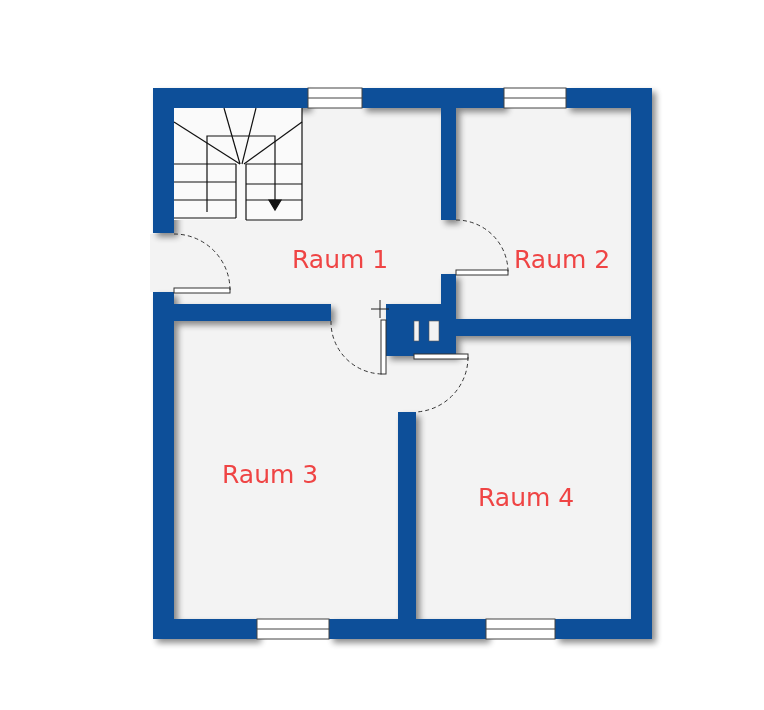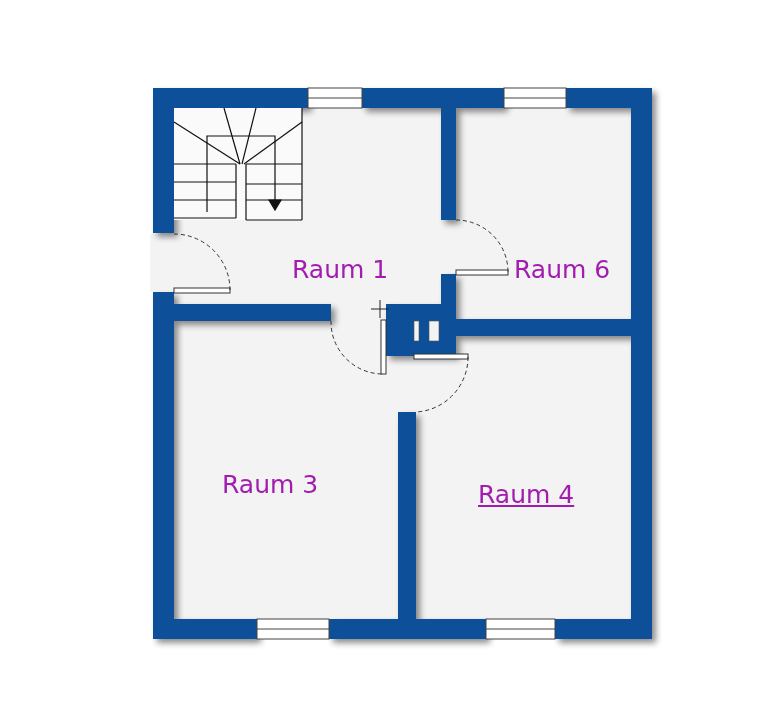--- a/index.html
+++ b/index.html
@@ -1,18 +1,18 @@
 <!DOCTYPE html>
 <html><head>
   <meta charset="utf-8">
   <style>
     html, body { margin:0; padding:0; background:#ffffff; }
     body { width:764px; height:710px; position:relative; overflow:hidden; font-family:"Liberation Sans", sans-serif; }
     #plan { position:absolute; left:0; top:0; width:764px; height:710px; }
-    .room-label { position:absolute; font-family:"DejaVu Sans", sans-serif; font-size:25px; color:#a21caf; white-space:nowrap;margin-top:10px; }
+    .room-label { position:absolute; font-family:"DejaVu Sans", sans-serif; font-size:25px; color:#ef4444; white-space:nowrap; }
   </style>
 </head>
 <body>
 
 <svg id="plan" width="764" height="710" viewBox="0 0 764 710" xmlns="http://www.w3.org/2000/svg">
   <defs>
     <filter id="sh" x="-10%" y="-10%" width="130%" height="130%">
       <feGaussianBlur in="SourceAlpha" stdDeviation="3"></feGaussianBlur>
       <feOffset dx="4" dy="4" result="o"></feOffset>
       <feComponentTransfer>
@@ -121,15 +121,15 @@
     </g>
   </g>
 
   <g stroke="#222" stroke-width="1">
     <line x1="371" y1="309" x2="389" y2="309"></line>
     <line x1="380" y1="300" x2="380" y2="318"></line>
   </g>
 </svg>
 
 <div class="room-label" style="left:292px;top:245px;">Raum 1</div>
-<div class="room-label" style="left:514px;top:245px;">Raum 6</div>
+<div class="room-label" style="left:514px;top:245px;">Raum 2</div>
 <div class="room-label" style="left:222px;top:460px;">Raum 3</div>
-<div class="room-label" style="left:478px;top:470px;text-decoration:underline;">Raum 4</div>
+<div class="room-label" style="left:478px;top:483px;">Raum 4</div>
 
 </body></html>

